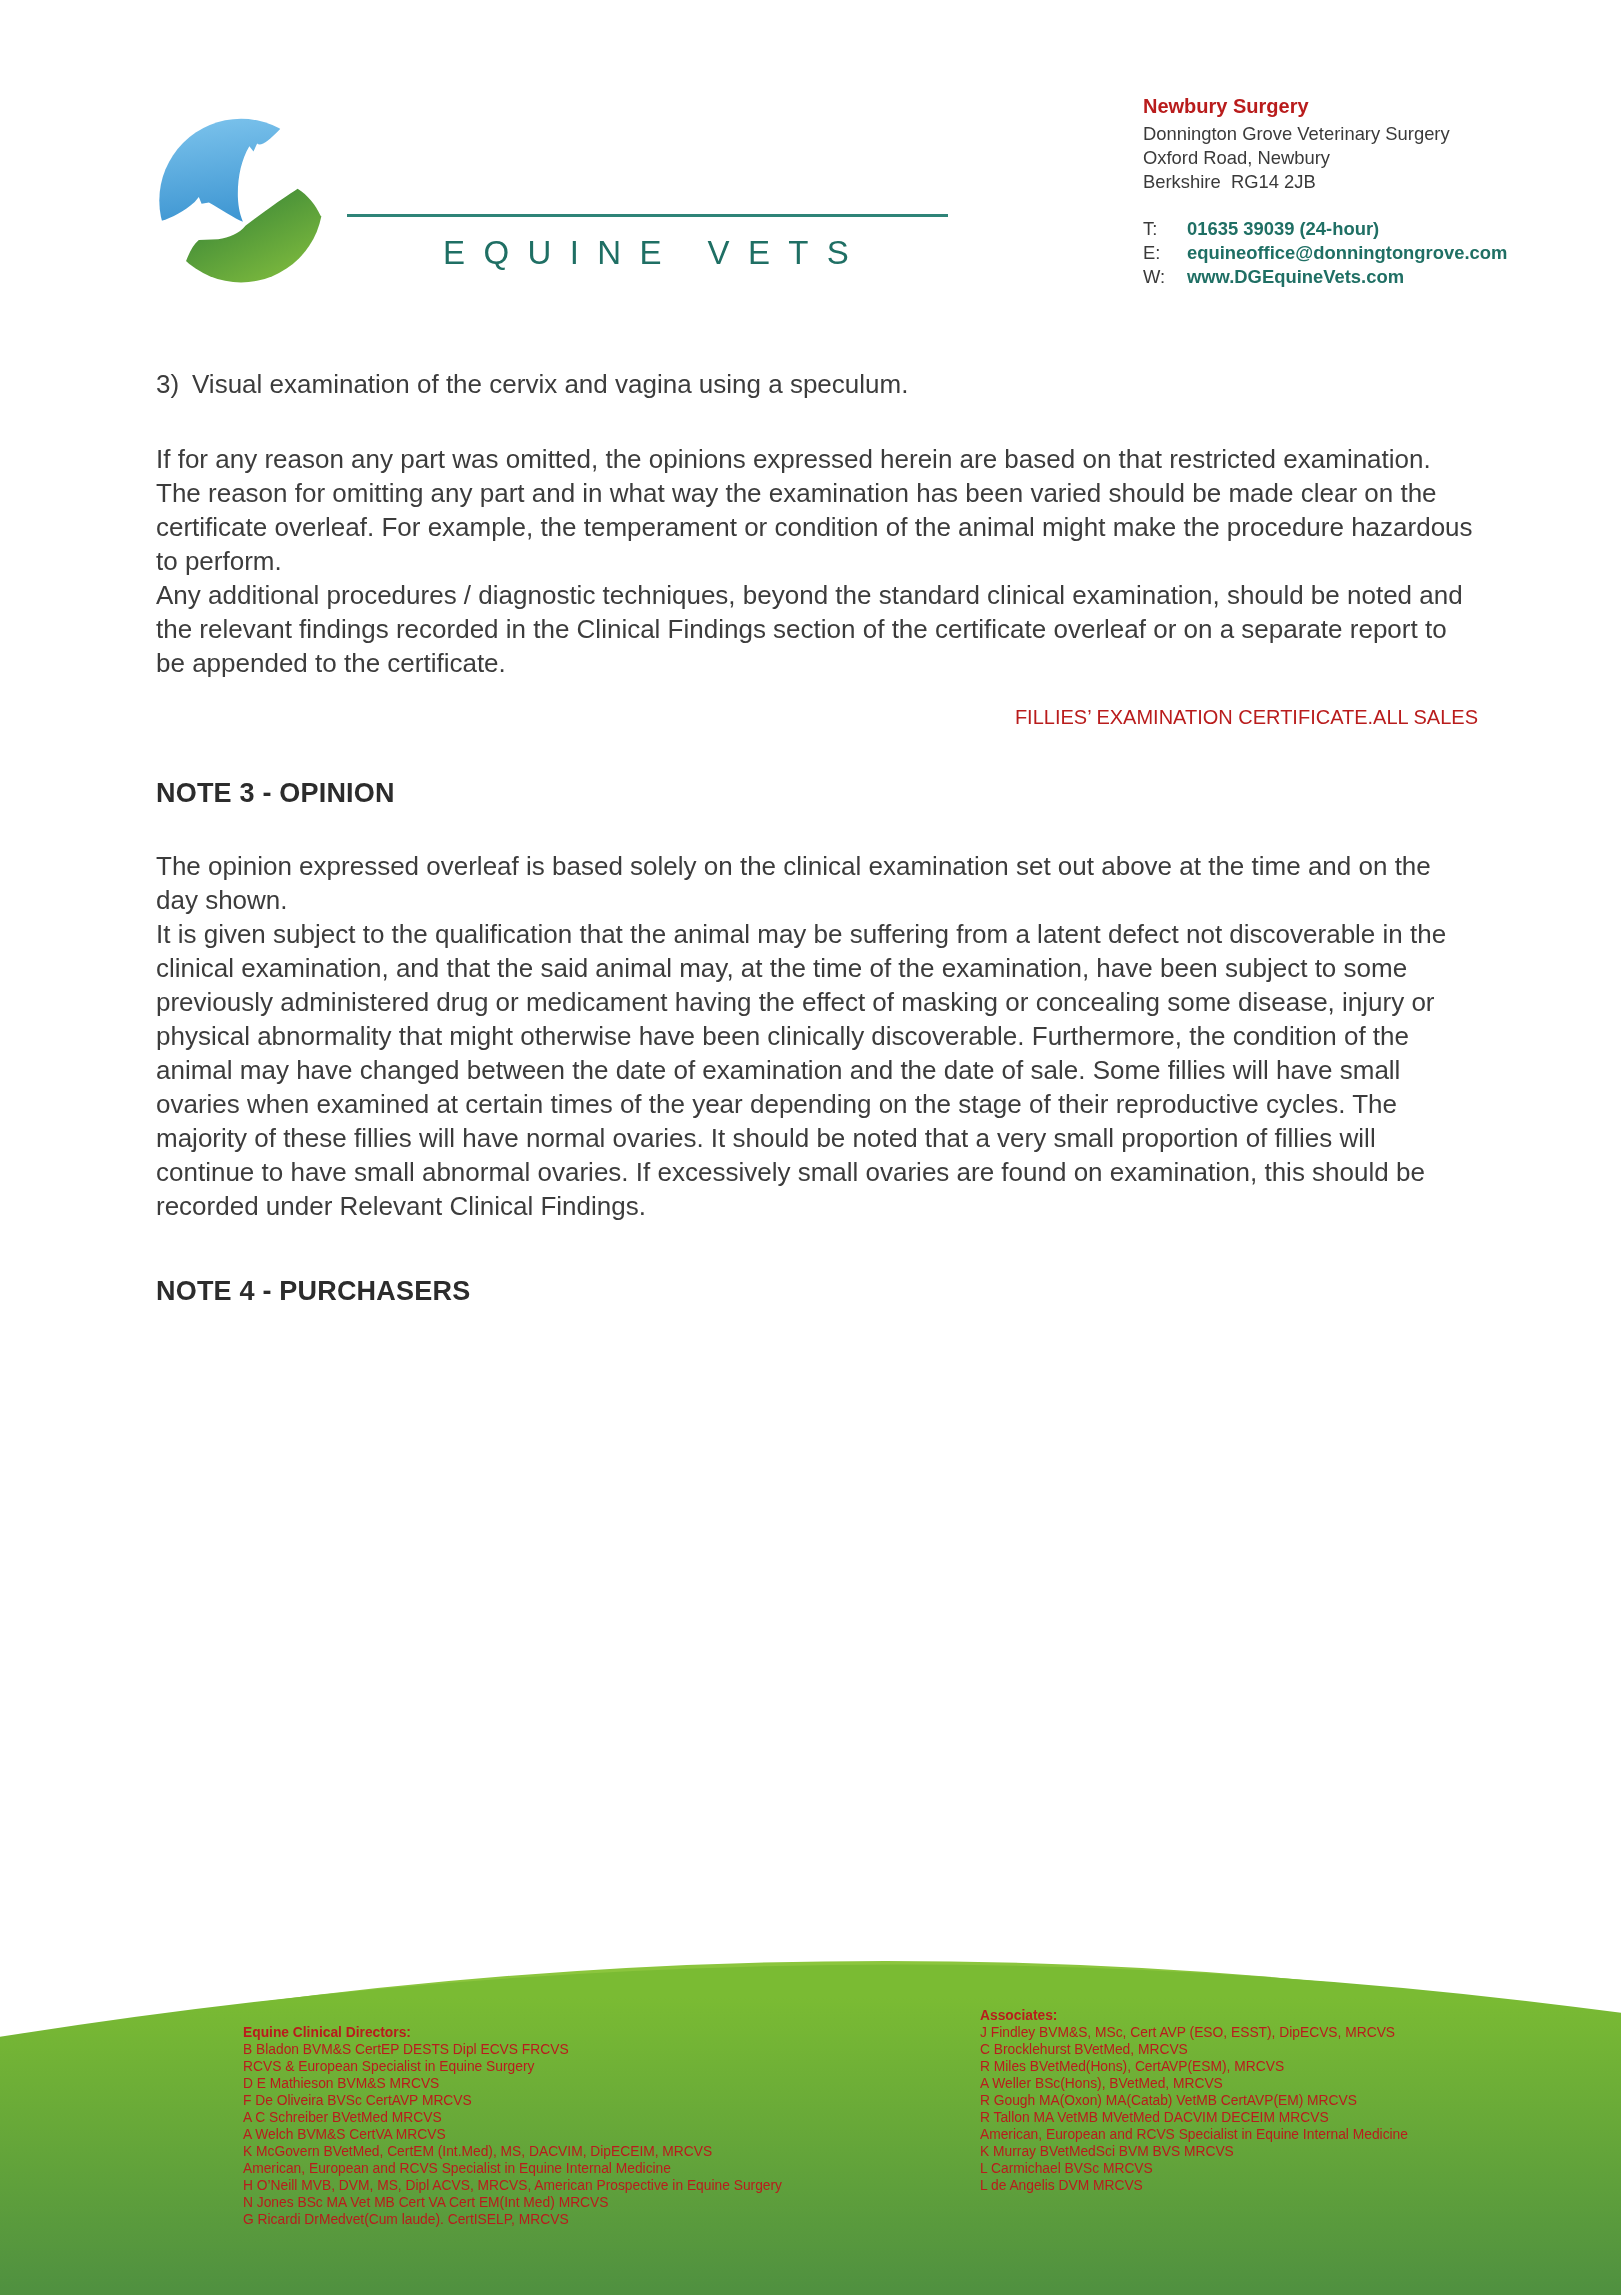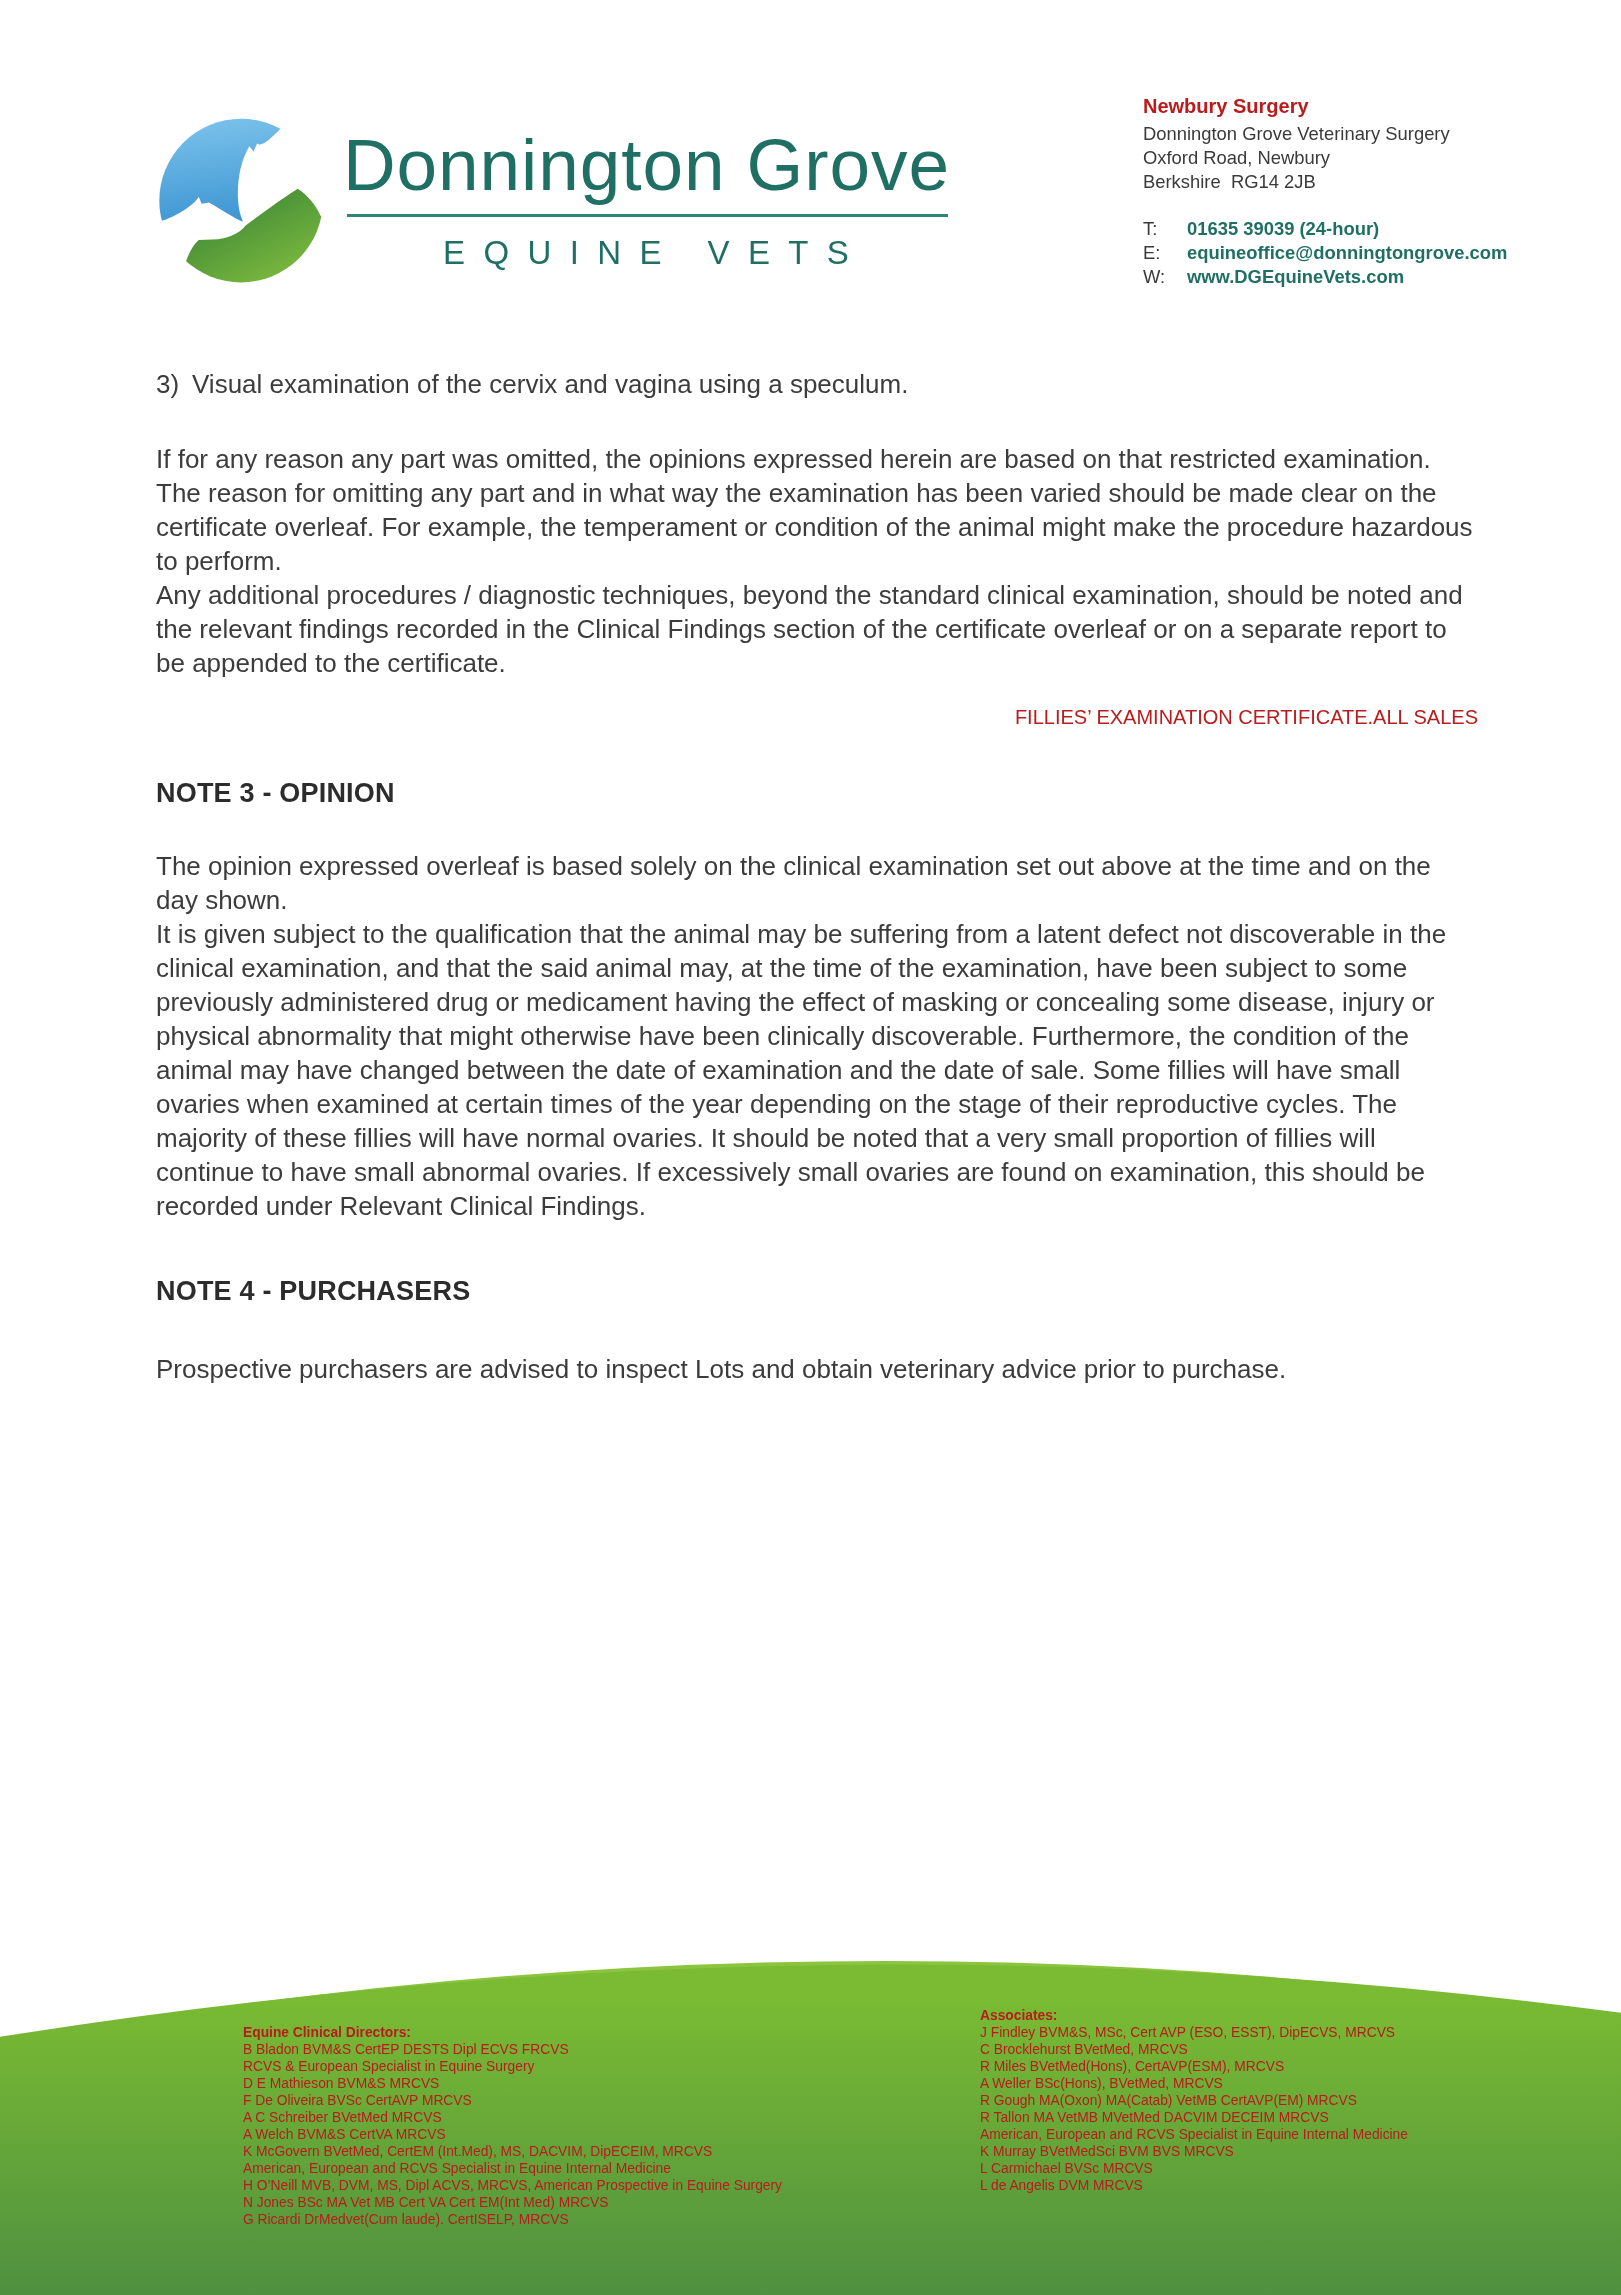--- a/index.html
+++ b/index.html
@@ -79,21 +79,20 @@
       <path fill="url(#greenGrad)" d="M 343,182
         C 365,196 382,216 393,241 L 430,262 L 430,430 L 70,430 L 100,340
         C 108,320 115,305 128,294
         L 170,292
         C 195,288 215,280 230,262
         L 260,240
         C 300,210 325,194 343,182 Z"></path>
     </g>
   </svg>
 
-  <div class="brand-name">Donnington Grove</div>
   <div class="brand-underline"></div>
   <div class="brand-tagline">EQUINE VETS</div>
 
   <div class="contact">
     <div class="surgery-name">Newbury Surgery</div>
     <div class="addr-line">Donnington Grove Veterinary Surgery</div>
     <div class="addr-line">Oxford Road, Newbury</div>
     <div class="addr-line">Berkshire  RG14 2JB</div>
     <div class="contact-rows">
       <div class="crow">
@@ -120,23 +119,20 @@
       <p>If for any reason any part was omitted, the opinions expressed herein are based on that restricted examination. The reason for omitting any part and in what way the examination has been varied should be made clear on the certificate overleaf. For example, the temperament or condition of the animal might make the procedure hazardous to perform.</p>
       <p>Any additional procedures / diagnostic techniques, beyond the standard clinical examination, should be noted and the relevant findings recorded in the Clinical Findings section of the certificate overleaf or on a separate report to be appended to the certificate.</p>
     </div>
     <div class="doc-ref">FILLIES’ EXAMINATION CERTIFICATE.ALL SALES</div>
     <div class="note-heading">NOTE 3 - OPINION</div>
     <div class="note-body">
       <p>The opinion expressed overleaf is based solely on the clinical examination set out above at the time and on the day shown.</p>
       <p>It is given subject to the qualification that the animal may be suffering from a latent defect not discoverable in the clinical examination, and that the said animal may, at the time of the examination, have been subject to some previously administered drug or medicament having the effect of masking or concealing some disease, injury or physical abnormality that might otherwise have been clinically discoverable. Furthermore, the condition of the animal may have changed between the date of examination and the date of sale. Some fillies will have small ovaries when examined at certain times of the year depending on the stage of their reproductive cycles. The majority of these fillies will have normal ovaries. It should be noted that a very small proportion of fillies will continue to have small abnormal ovaries. If excessively small ovaries are found on examination, this should be recorded under Relevant Clinical Findings.</p>
     </div>
     <div class="note-heading note4-heading">NOTE 4 - PURCHASERS</div>
-    <div class="note4-body">
-      <p>Prospective purchasers are advised to inspect Lots and obtain veterinary advice prior to purchase.</p>
-    </div>
   </div>
 
   <svg class="footer-curve" viewBox="0 0 3533 820" preserveAspectRatio="none" xmlns="http://www.w3.org/2000/svg" aria-hidden="true">
     <defs>
       <linearGradient id="footGrad" x1="0" y1="0" x2="0" y2="1">
         <stop offset="0.1" stop-color="#7abb33"></stop>
         <stop offset="1" stop-color="#4f9040"></stop>
       </linearGradient>
     </defs>
     <path d="M0,270 Q1800,-60 3533,220 L3533,820 L0,820 Z" fill="#8bc53d"></path>

